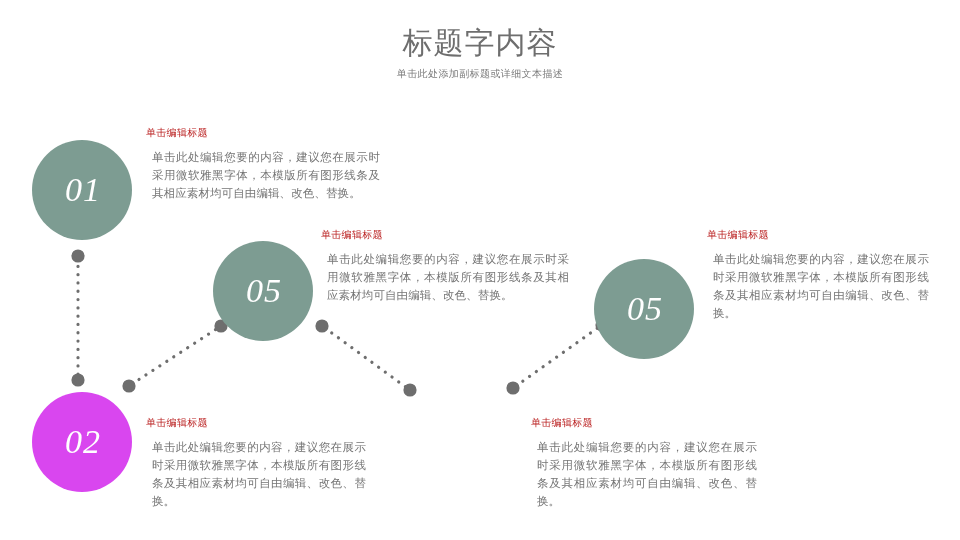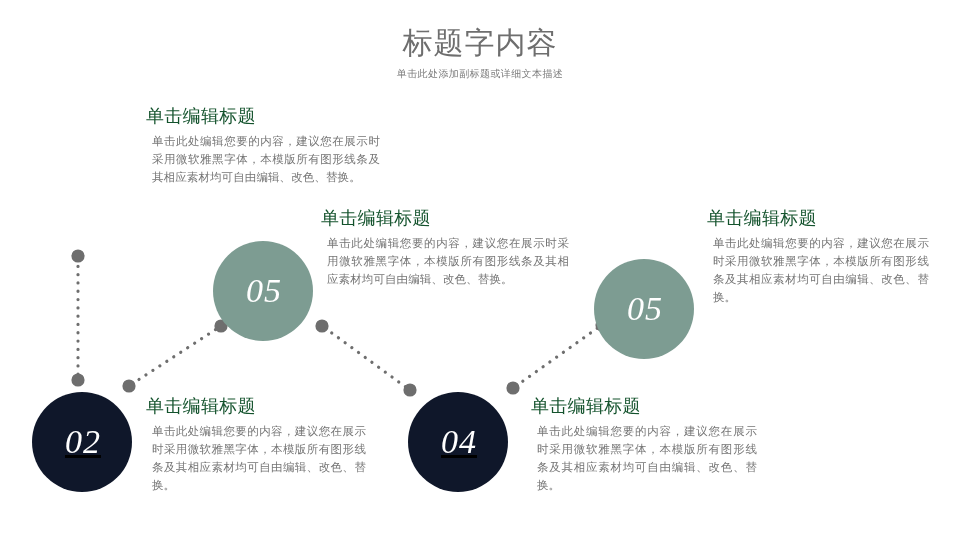--- a/index.html
+++ b/index.html
@@ -64,37 +64,37 @@
   .step-circle .num {
     font-family: "Liberation Serif", "DejaVu Serif", serif;
     font-style: italic;
     font-size: 34px;
     line-height: 34px;
     color: #ffffff;
     letter-spacing: 1px;
     padding-left: 2px;
   }
   .c-light { background: #7d9c92; }
-  .c-dark  { background: #0f172a; text-decoration: underline; }
+  .c-dark  { background: #d946ef; }
 
   .circ-01 { left: 32px;  top: 140px; }
   .circ-02 { left: 32px;  top: 392px; }
   .circ-03 { left: 213px; top: 241px; }
   .circ-04 { left: 408px; top: 392px; }
   .circ-05 { left: 594px; top: 259px; text-align: center; }
 
   
   .text-block {
     position: absolute;
   }
   .tb-heading {
-    font-size: 18px;
+    font-size: 10px;
     line-height: 17px;
-    color: #14532d;
-    margin: 0 0 7px 0;
+    color: #b91c1c;
+    margin: 16px 0 7px 0;
     font-weight: 400;
     letter-spacing: 0.3px;
   }
   .tb-body {
     font-size: 11.5px;
     line-height: 18px;
     color: #757575;
     margin: 6px;
     font-weight: 400;
     letter-spacing: 0.1px;
@@ -129,28 +129,28 @@
       <line x1="325" y1="328" x2="407" y2="388" stroke-dasharray="0.1 8.2"></line>
       <circle cx="322" cy="326" r="5"></circle>
       <circle cx="410" cy="390" r="5"></circle>
 
       <line x1="516" y1="386" x2="599" y2="327" stroke-dasharray="0.1 8.2"></line>
       <circle cx="513" cy="388" r="5"></circle>
       <circle cx="602" cy="325" r="5"></circle>
     </g>
   </svg>
 
+  <div class="step-circle c-light circ-01">
+    <span class="num">01</span>
+  </div>
   <div class="step-circle c-dark circ-02">
     <span class="num">02</span>
   </div>
   <div class="step-circle c-light circ-03">
     <span class="num">05</span>
-  </div>
-  <div class="step-circle c-dark circ-04">
-    <span class="num">04</span>
   </div>
   <div class="step-circle c-light circ-05">
     <span class="num">05</span>
   </div>
 
   <div class="text-block tb-01">
     <p class="tb-heading">单击编辑标题</p>
     <p class="tb-body">单击此处编辑您要的内容，建议您在展示时采用微软雅黑字体，本模版所有图形线条及其相应素材均可自由编辑、改色、替换。</p>
   </div>
 

